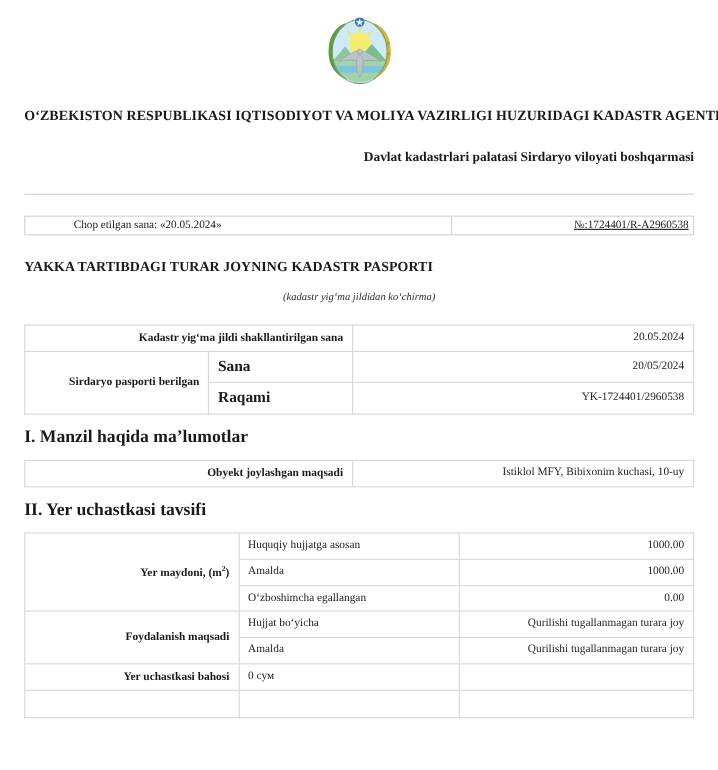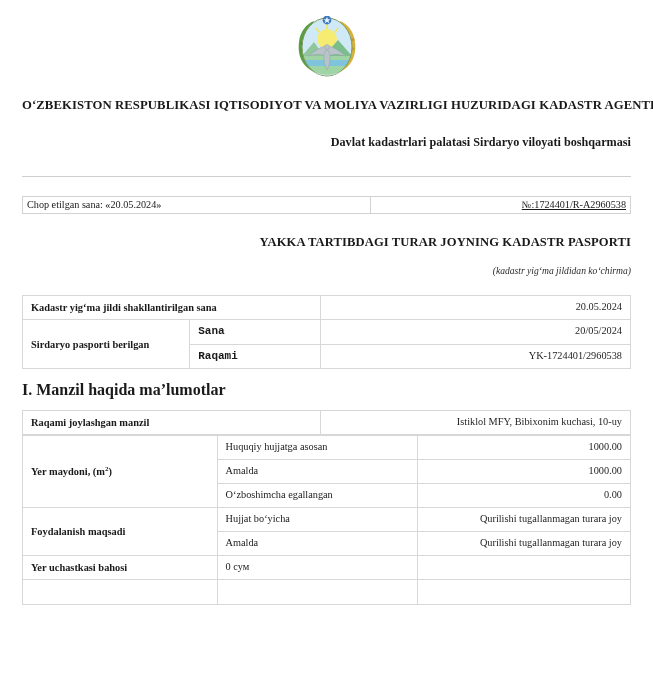--- a/index.html
+++ b/index.html
@@ -78,35 +78,36 @@
     font-size: 10.2px;
   }
   .printrow .cell {
     display: flex;
     align-items: center;
     height: 100%;
     box-sizing: border-box;
     padding: 0 4px;
     overflow: hidden;
     white-space: nowrap;
+    margin-left: 40px;
   }
   .printrow .c1 { width: 348px; border-right: 1px solid #d2d2d2; }
   .printrow .c2 { flex: 1 1 auto; justify-content: flex-end; text-decoration: underline; }
 
   
   .doc-title {
     margin-top: 21px;
-    text-align: right;
+    text-align: left;
     font-weight: bold;
     font-size: 12.6px;
     letter-spacing: 0.1px;
   }
   .doc-subtitle {
     margin-top: 15px;
-    text-align: right;
+    text-align: center;
     font-style: italic;
     font-size: 9.6px;
     color: #2b2b2b;
   }
 
   
   .section-heading {
     font-weight: bold;
     font-size: 16px;
     margin: 12px 0 11px 0;
@@ -122,30 +123,30 @@
   table.doc td {
     border: 1px solid #d7d7d7;
     padding: 5px 8px;
     vertical-align: middle;
     line-height: 1.25;
     word-wrap: break-word;
   }
   td.lbl {
     font-weight: bold;
     font-size: 10.4px;
+    text-align: right;
   }
   td.val {
     font-weight: normal;
     color: #1e1e1e;
     text-align: right;
   }
   td.sublbl {
     font-weight: bold;
-    font-size: 11px;
-    font-family: Liberation Mono, monospace;
+    font-size: 14px;
   }
   td.subval {
     font-weight: normal;
   }
 
   .t1 { margin-top: 19px; }
   sup.sq { font-size: 7px; vertical-align: super; }
 </style>
 </head>
 <body>
@@ -261,26 +262,27 @@
 
   <div class="section-heading">I. Manzil haqida ma’lumotlar</div>
 
   <table class="doc">
     <colgroup>
       <col style="width:49%">
       <col style="width:51%">
     </colgroup>
     <tbody>
       <tr>
-        <td class="lbl">Raqami joylashgan manzil</td>
+        <td class="lbl">Obyekt joylashgan maqsadi</td>
         <td class="val">Istiklol MFY, Bibixonim kuchasi, 10-uy</td>
       </tr>
     </tbody>
   </table>
 
+  <div class="section-heading">II. Yer uchastkasi tavsifi</div>
 
   <table class="doc">
     <colgroup>
       <col style="width:32%">
       <col style="width:33%">
       <col style="width:35%">
     </colgroup>
     <tbody>
 
       <tr>

